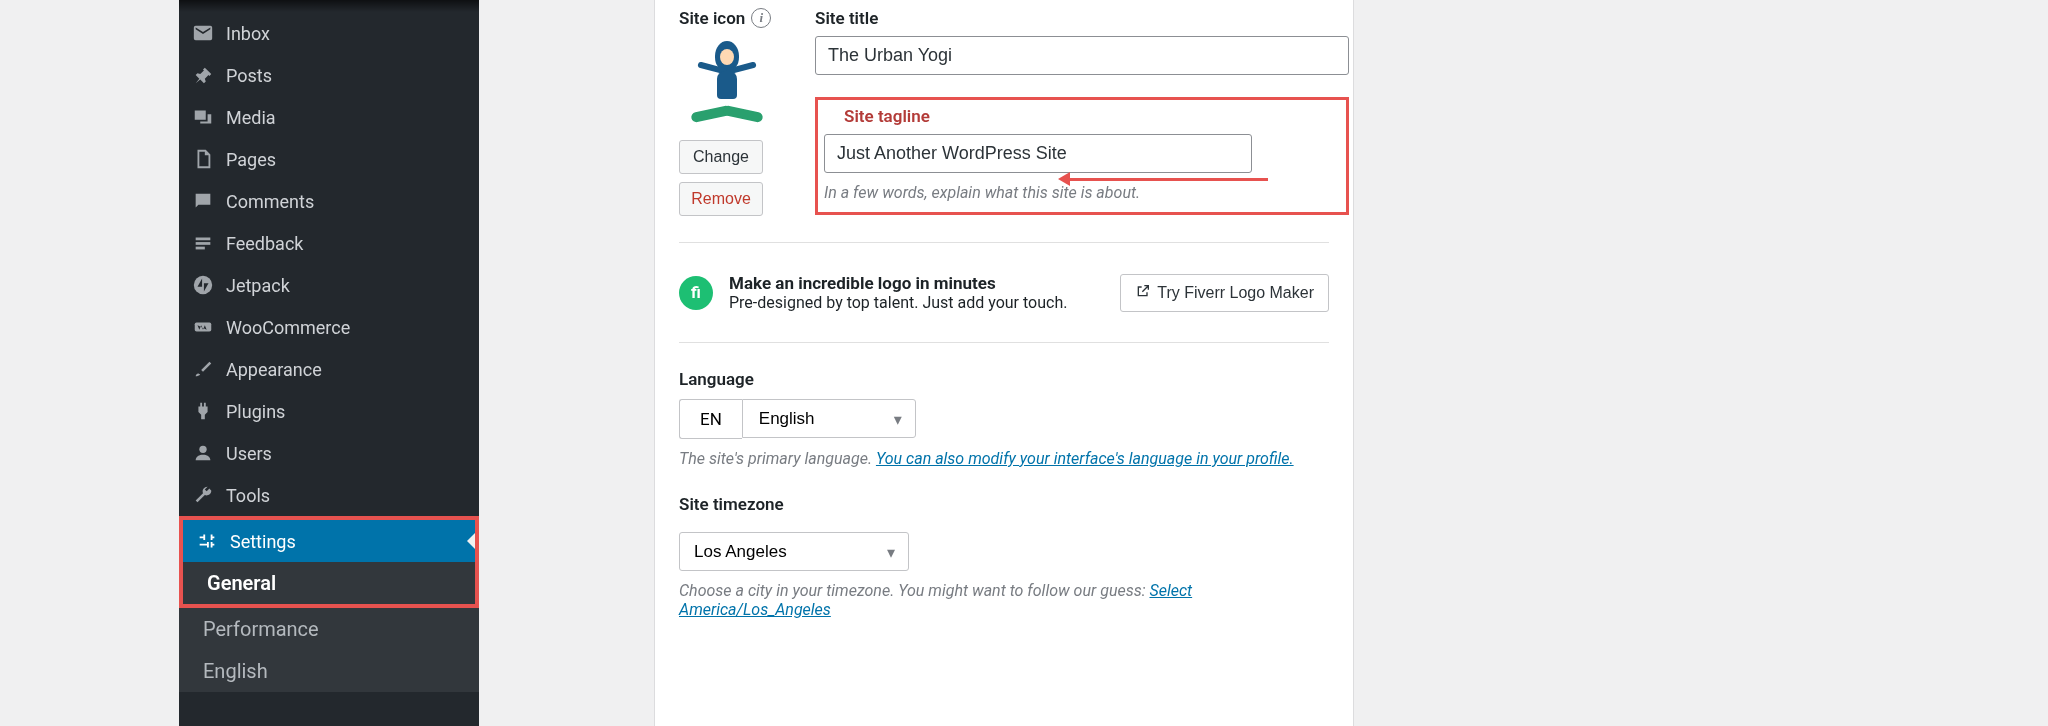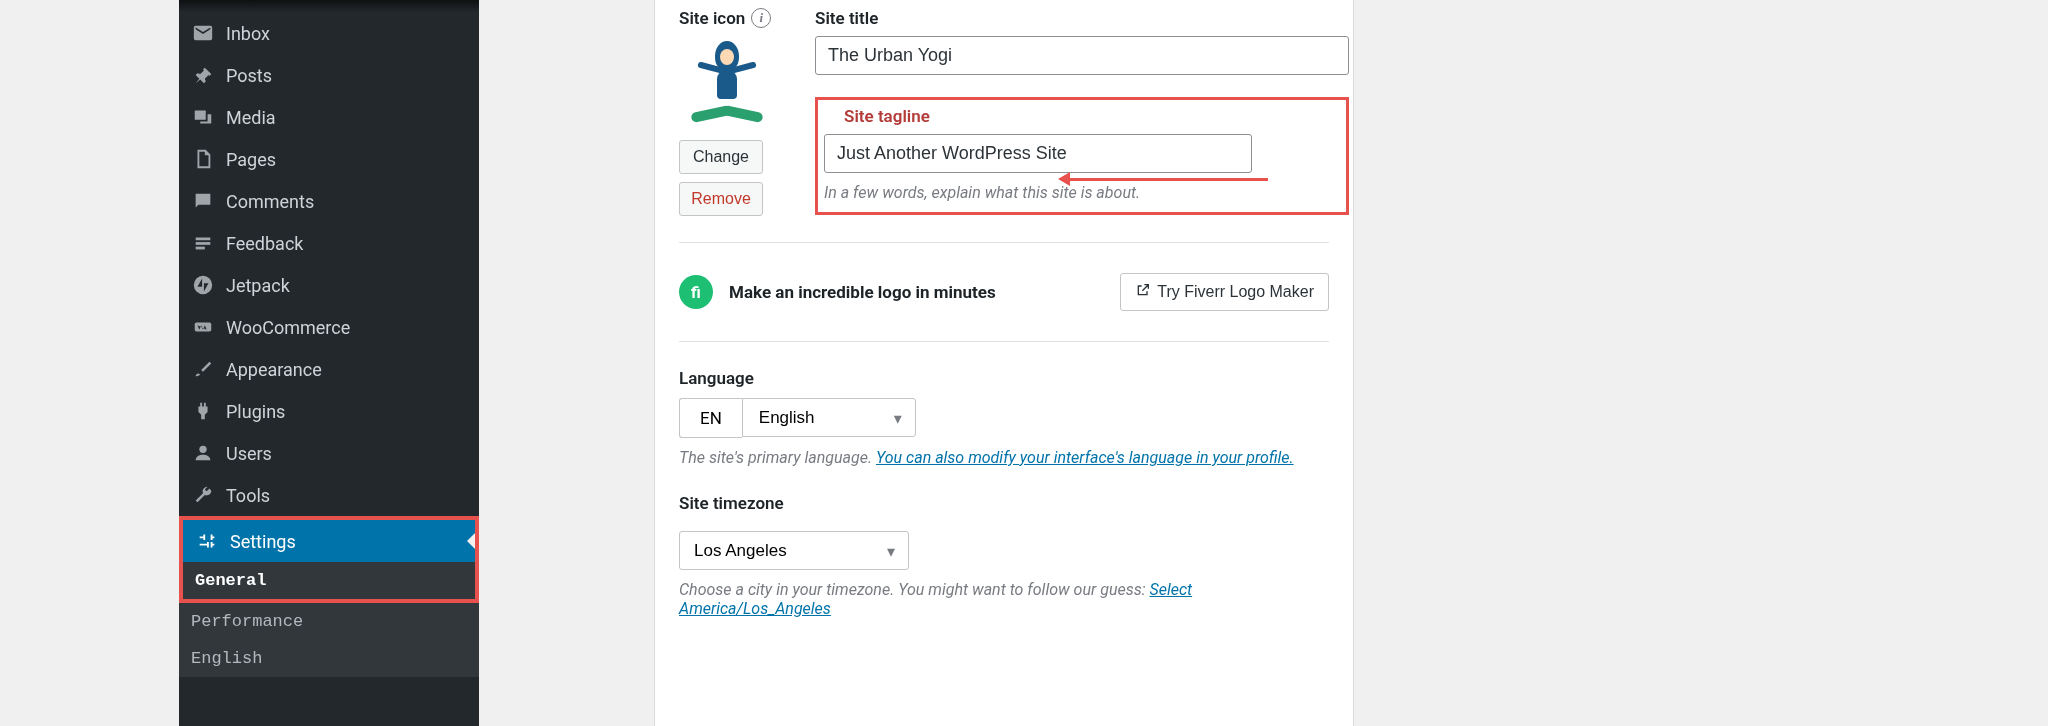--- a/index.html
+++ b/index.html
@@ -58,25 +58,24 @@
     }
     .menu-icon svg { width: 22px; height: 22px; }
     .highlight-box {
       border: 4px solid #e7524f;
       position: relative;
     }
     .submenu {
       background: #32373c;
     }
     .submenu-item {
-      padding: 9px 12px;
-      font-size: 17px;
+      padding: 9px 24px;
+      font-size: 20px;
       color: #b4b9be;
       cursor: pointer;
-      font-family: Liberation Mono, monospace;
     }
     .submenu-item.active { color: #fff; font-weight: 600; }
 
     .main-panel {
       position: absolute;
       left: 654px;
       top: 0;
       width: 700px;
       height: 726px;
       background: #fff;
@@ -441,20 +440,21 @@
         </div>
       </div>
     </div>
 
     <div class="section-divider"></div>
 
     <div class="promo-row">
       <span class="fiverr-badge">fi</span>
       <div class="promo-text">
         <div class="pt-title">Make an incredible logo in minutes</div>
+        <div class="pt-sub">Pre-designed by top talent. Just add your touch.</div>
       </div>
       <button class="ext-btn">
         <span>
           <svg width="16" height="16" viewBox="0 0 24 24" fill="none" stroke="#2c3338" stroke-width="2">
               <path d="M14 4h6v6M20 4l-9 9M18 14v5H5V6h5"></path>
             </svg>
         </span>
         <span>Try Fiverr Logo Maker</span>
       </button>
     </div>

